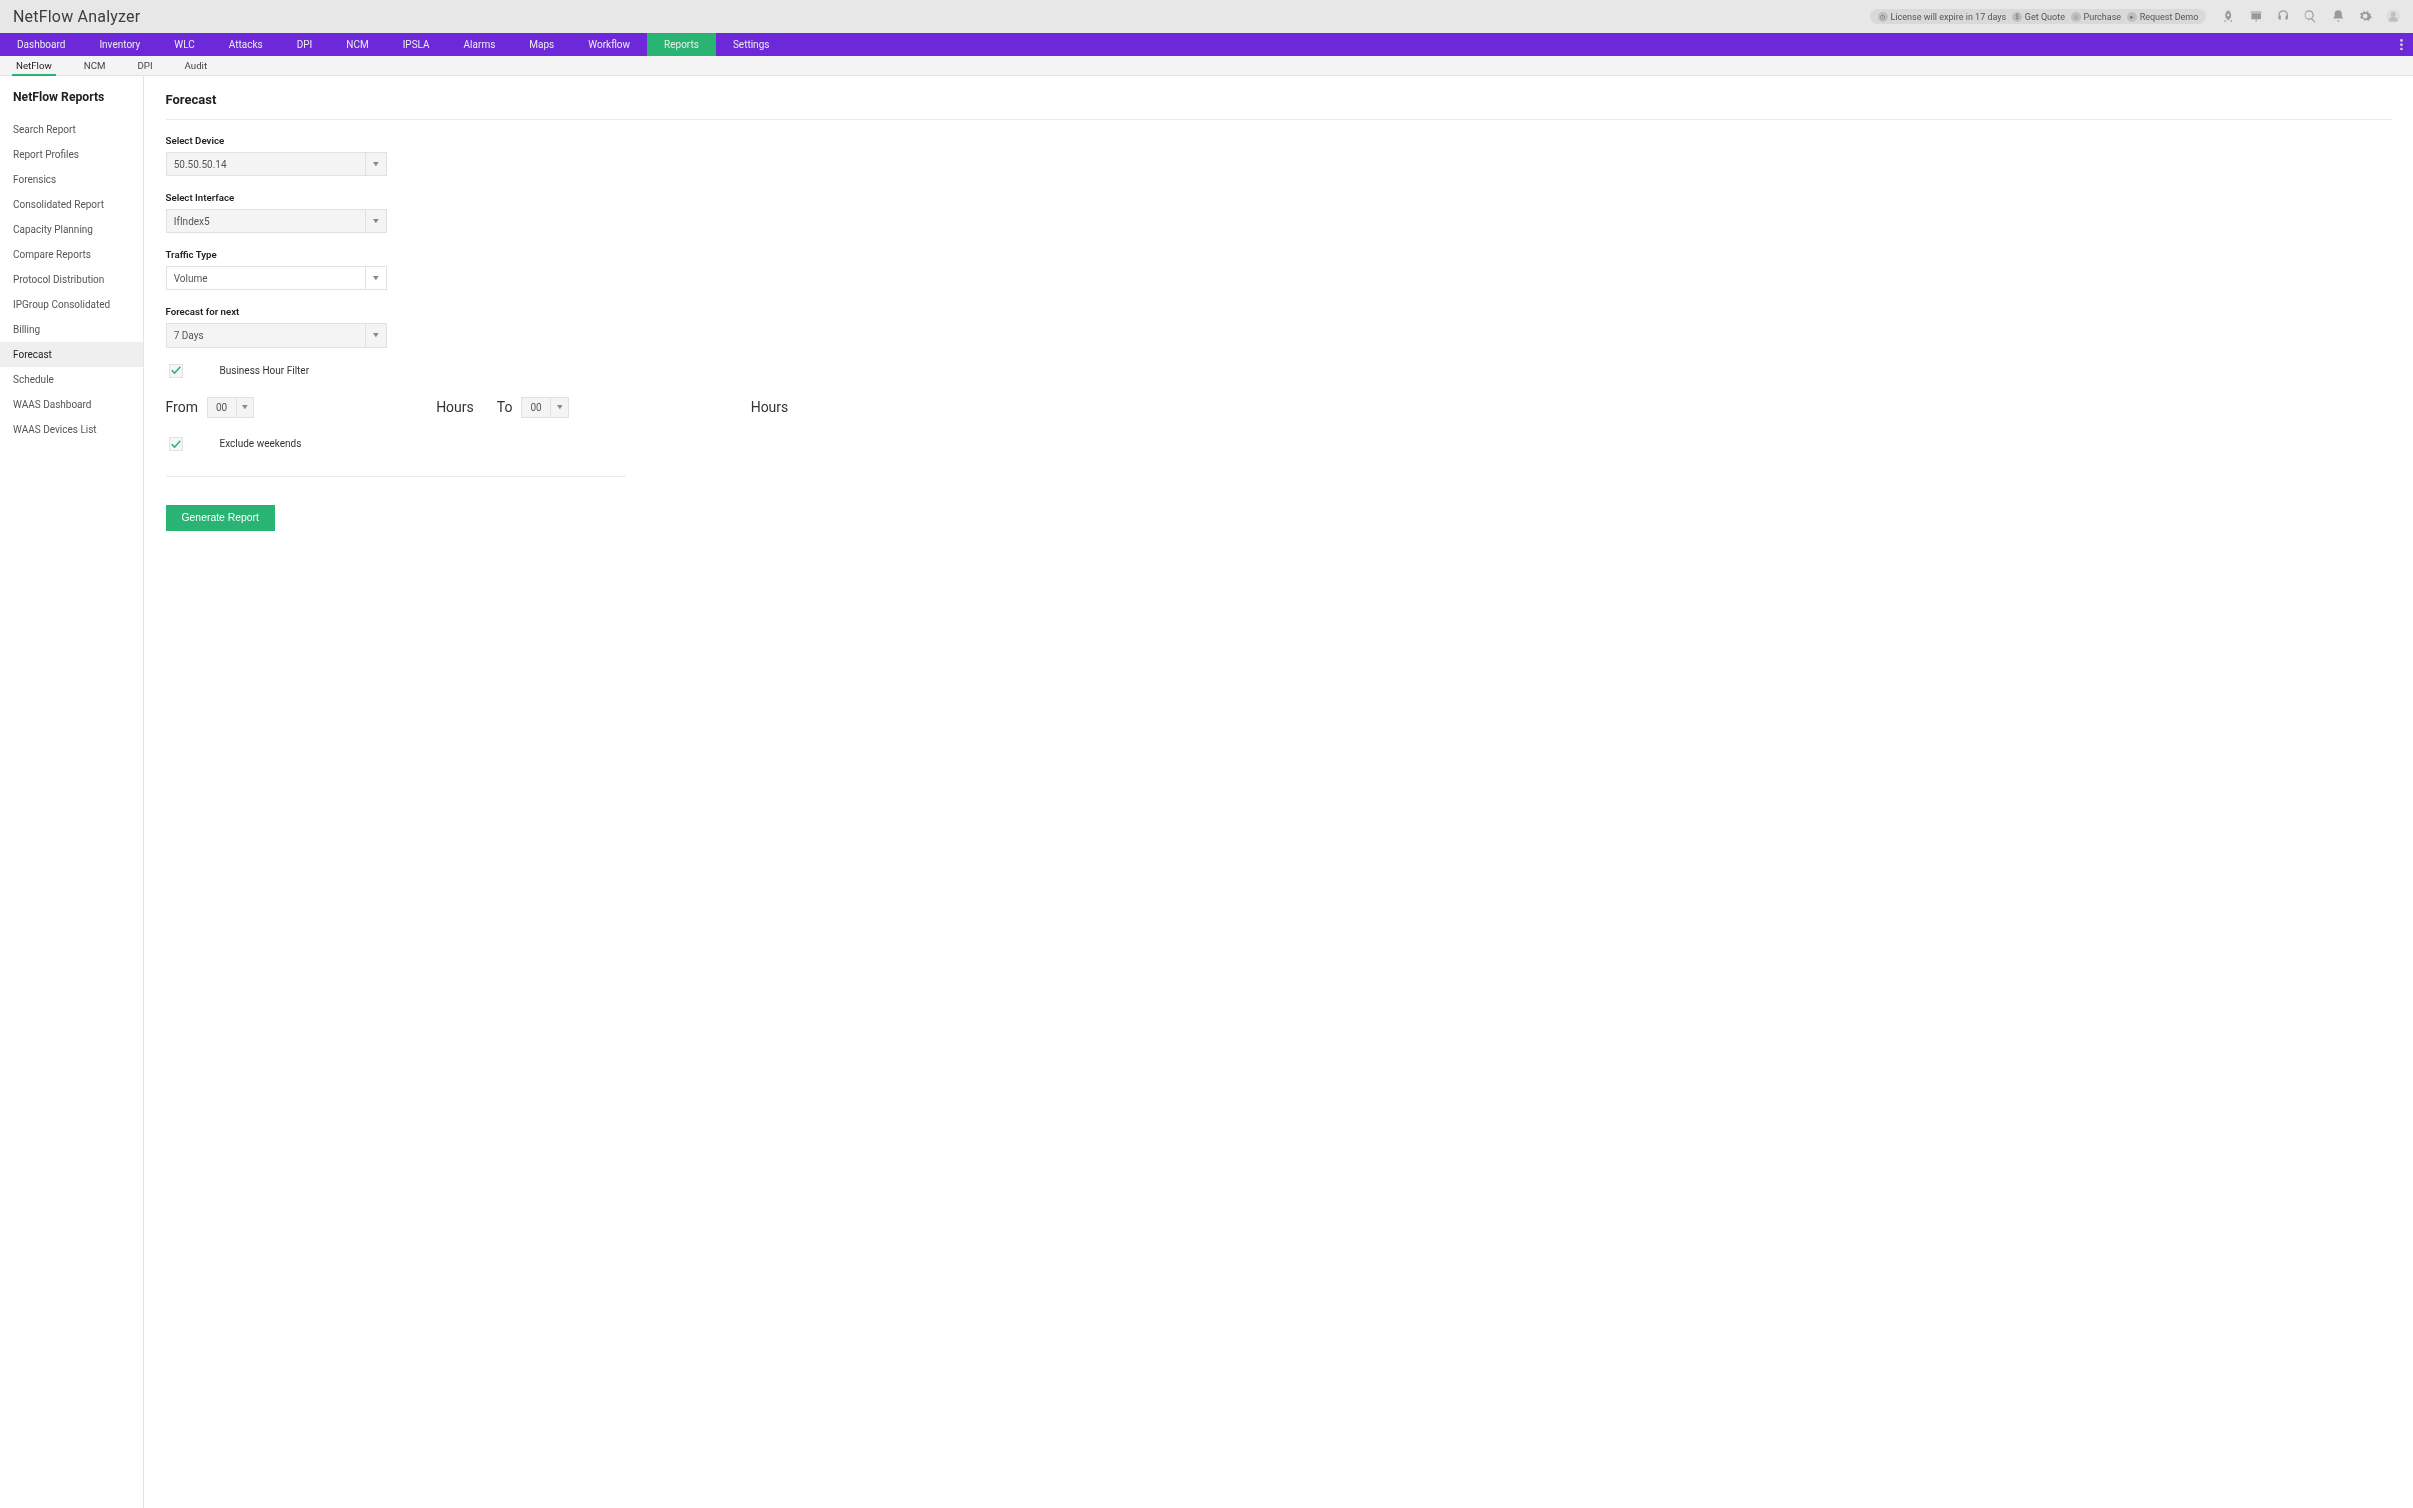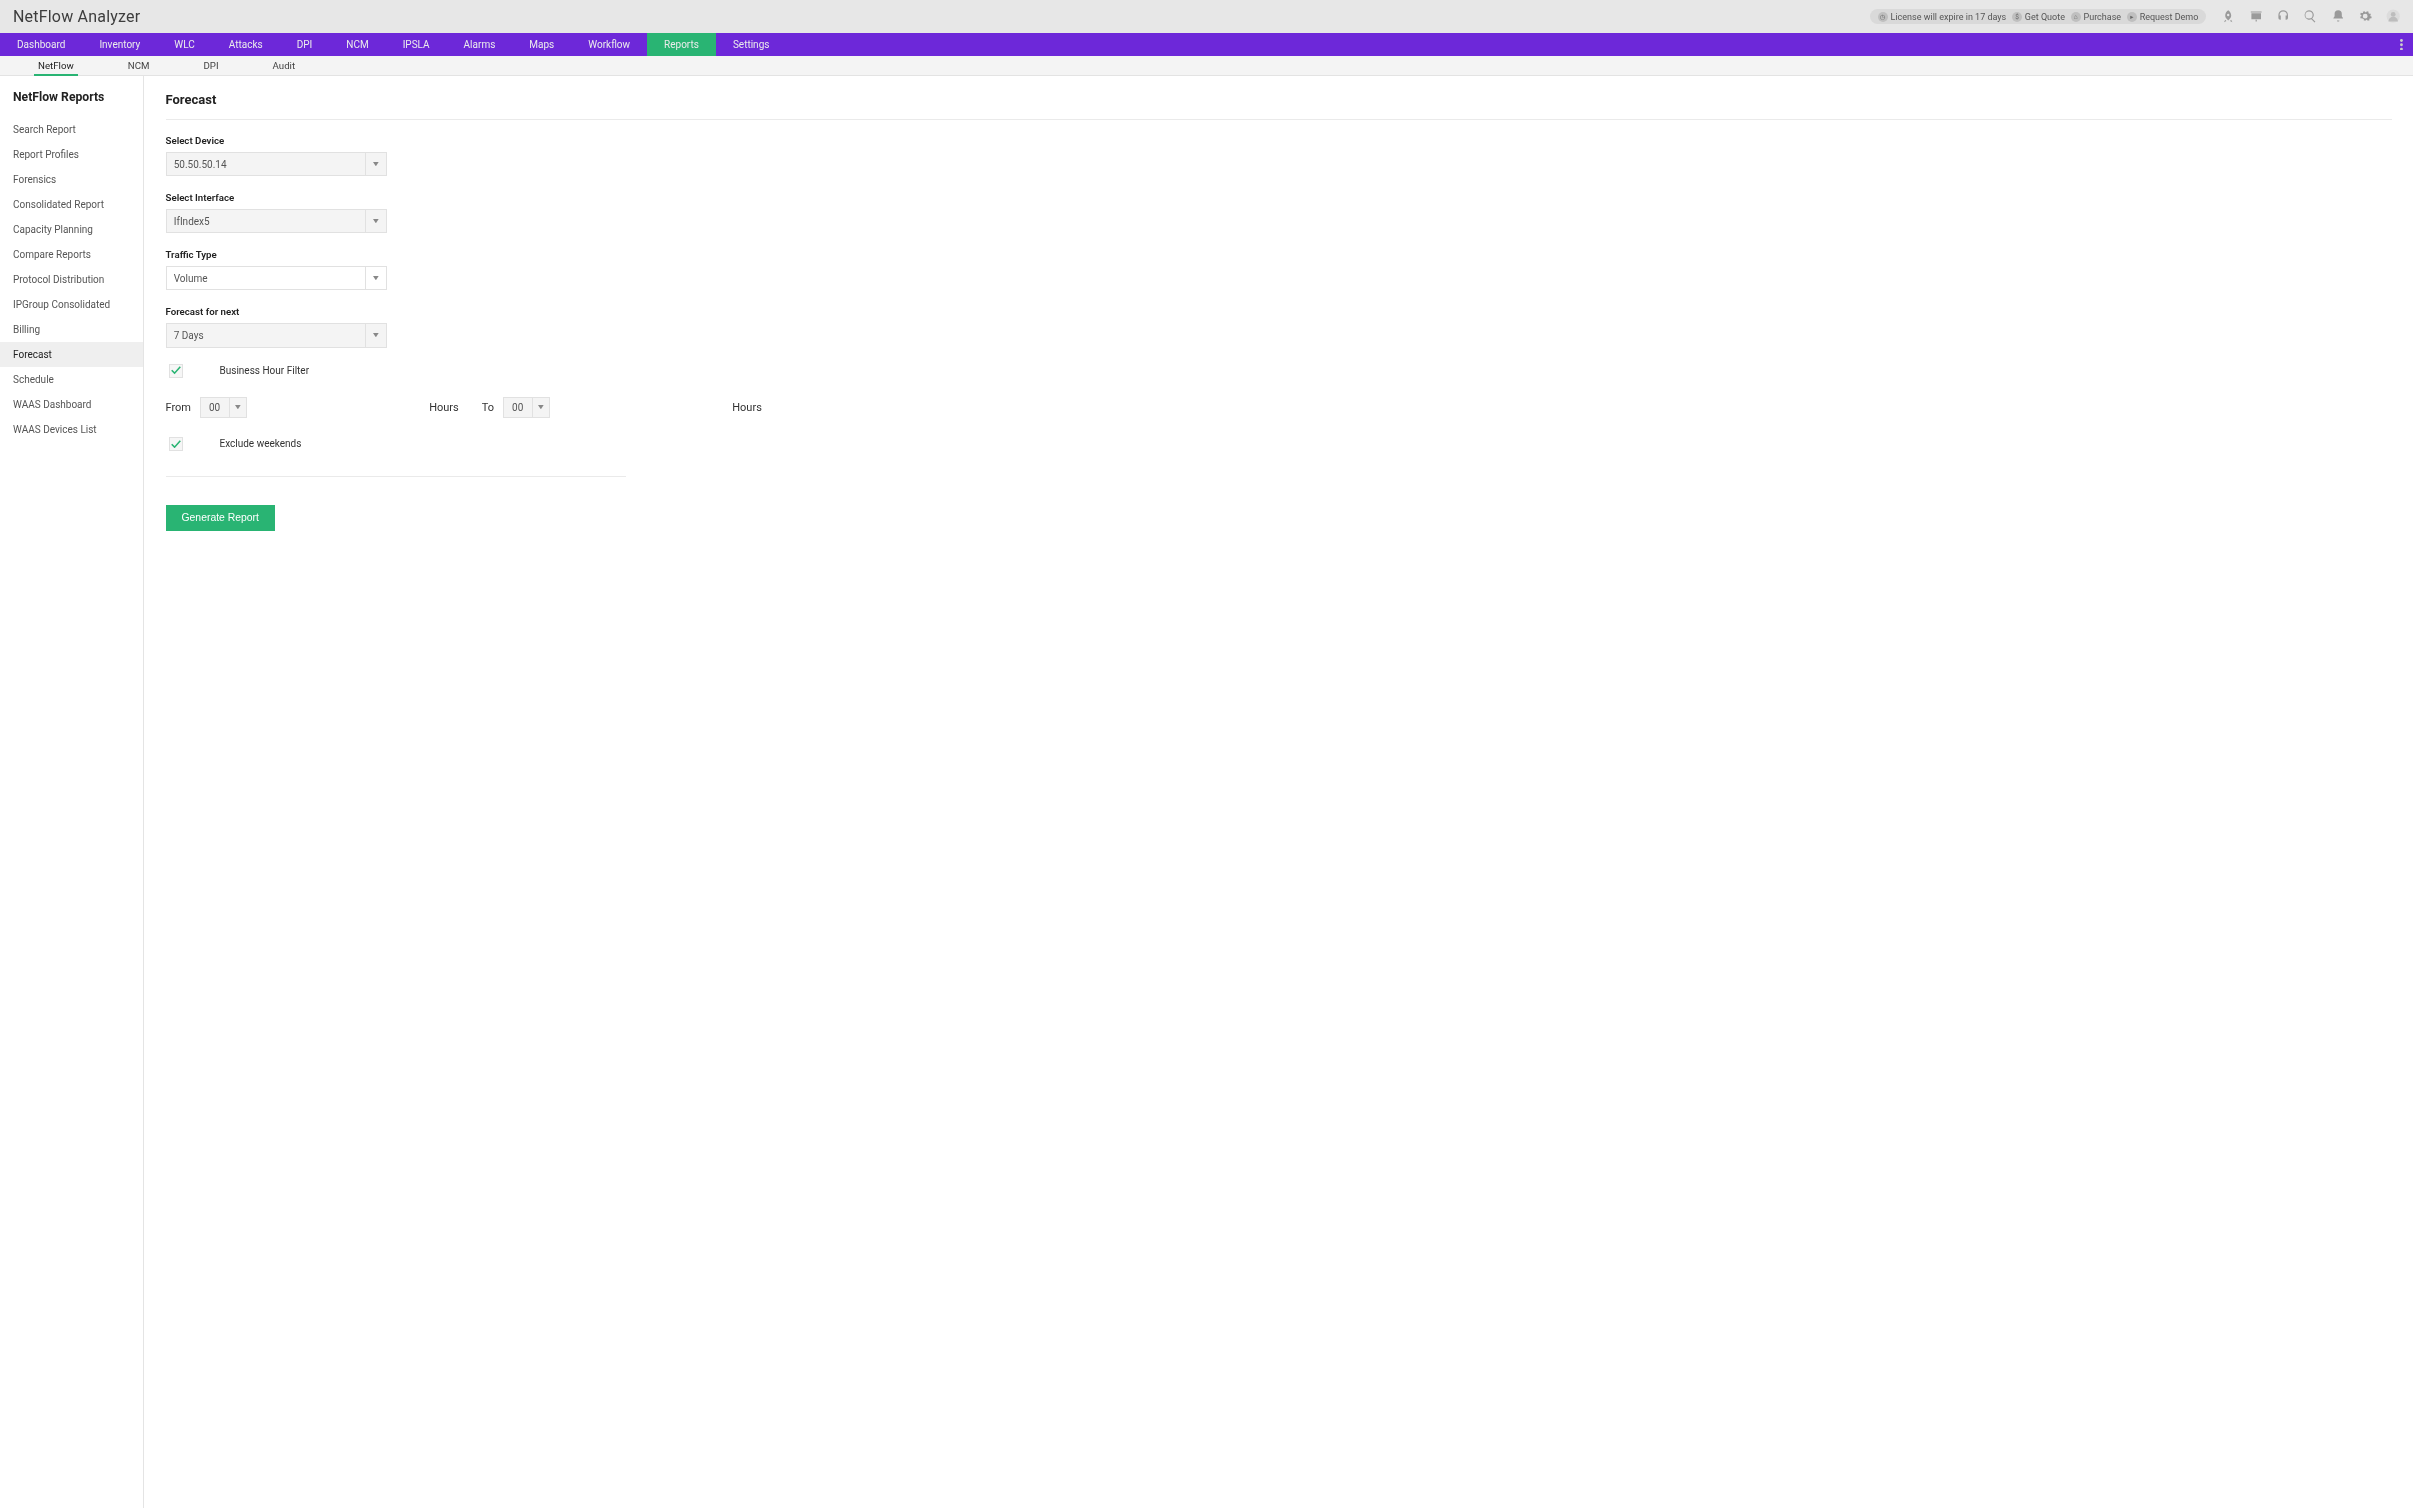--- a/index.html
+++ b/index.html
@@ -18,21 +18,21 @@
 
     
     .primary-nav { display: flex; align-items: center; background: #6d28d9; height: 23px; }
     .primary-nav .nav-item { color: #ececec; font-size: 10px; padding: 0 17px; line-height: 23px; cursor: pointer; }
     .primary-nav .nav-item.active { background: #29b473; }
     .primary-nav .kebab { margin-left: auto; padding: 0 10px; color: #ccc; display: flex; align-items: center; height: 23px; cursor: pointer; }
     .primary-nav .kebab svg { width: 2.9px; height: 11.5px; fill: currentColor; }
 
     
     .secondary-nav { display: flex; align-items: center; background: #f4f4f4; height: 20px; border-bottom: 0.7px solid #e3e3e3; }
-    .secondary-nav .snav-item { font-size: 9.7px; color: #444; padding: 0 16px; line-height: 20px; cursor: pointer; position: relative; margin-left: 22px; }
+    .secondary-nav .snav-item { font-size: 9.7px; color: #444; padding: 0 16px; line-height: 20px; cursor: pointer; position: relative; }
     .secondary-nav .snav-item.active { color: #222; }
     .secondary-nav .snav-item.active::after { content: ""; position: absolute; left: 11.5px; right: 11.5px; bottom: -0.7px; height: 2.2px; background: #29b473; }
 
     
     .content { display: flex; }
     .sidebar { width: 144px; border-right: 0.7px solid #e4e4e4; padding: 13px 0 29px; min-height: calc(100vh - 76px); }
     .sidebar-title { font-size: 12.2px; font-weight: 700; color: #222; padding: 1.4px 13px 13px; }
     .side-item { font-size: 10px; color: #555; padding: 6.5px 13px; cursor: pointer; line-height: 1.2; }
     .side-item.active { background: #efefef; color: #222; }
 
@@ -48,21 +48,21 @@
     .select-caret { width: 21.5px; background: #f4f4f4; border: 0.7px solid #e1e1e1; display: flex; align-items: center; justify-content: center; cursor: pointer; }
     .select-caret svg { width: 5.7px; height: 4.3px; fill: #888; }
     .select.white .select-value, .select.white .select-caret { background: #fff; }
 
     .check-row { display: flex; align-items: center; gap: 26px; margin: 11.5px 0 18.7px; }
     .checkbox { width: 14.4px; height: 14.4px; border: 0.7px solid #e1e1e1; background: #f6f6f6; display: flex; align-items: center; justify-content: center; cursor: pointer; margin-left: 3.6px; }
     .checkbox svg { width: 10px; height: 8.6px; stroke: #29b473; stroke-width: 2.2; fill: none; }
     .check-label { font-size: 10px; color: #333; margin-left: 10px; }
 
     .hours-row { display: flex; align-items: center; gap: 8.6px; margin-bottom: 18.7px; }
-    .hours-row .sub-label { font-size: 11px; color: #333; }
+    .hours-row .sub-label { font-size: 14px; color: #333; }
     .mini-select { display: flex; height: 21.5px; }
     .mini-select .select-value { width: 29px; flex: none; justify-content: center; }
     .mini-select .select-caret { width: 18.7px; }
 
     .divider { width: 460px; height: 0.7px; background: #eaeaea; margin: 24.4px 0 29px; }
     .submit-wrap { width: 460px; display: flex; justify-content: flex-start; }
     .btn-primary { background: #29b473; color: #fff; border: none; font-size: 10.4px; padding: 7.2px 16px; cursor: pointer; }
   </style>
 </head>
 <body>

